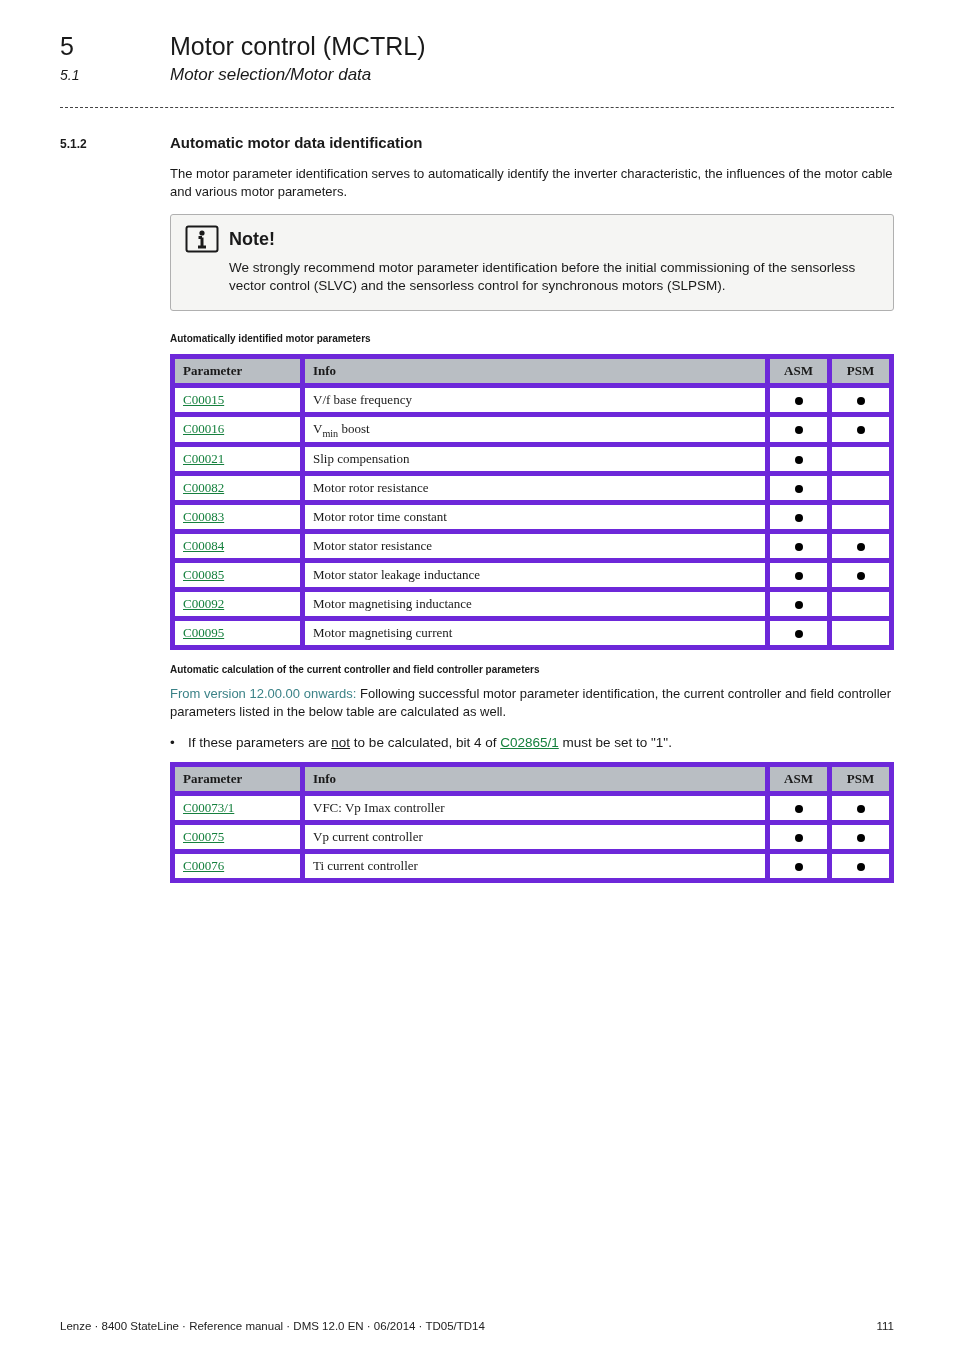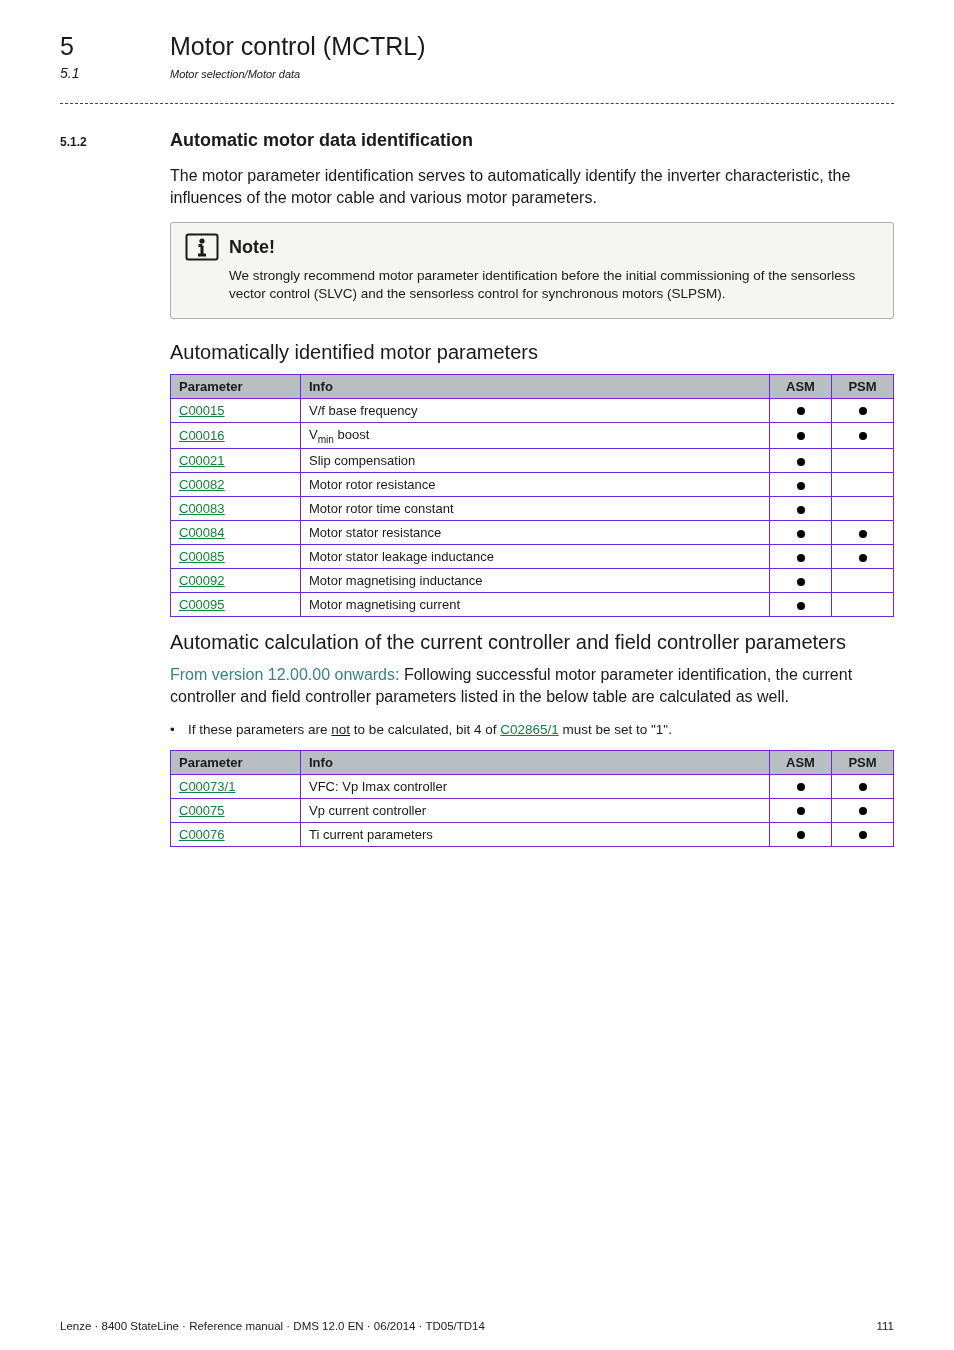--- a/index.html
+++ b/index.html
@@ -37,47 +37,47 @@
     display: flex;
     align-items: baseline;
     margin-top: 4px;
     font-style: italic;
   }
   .sub-num {
     font-size: 14px;
     width: 110px;
   }
   .sub-title {
-    font-size: 11px;
+    font-size: 17px;
   }
   .dash-rule {
     margin: 22px 0 26px 0;
     border: none;
     border-top: 1.5px dashed #444;
     height: 0;
   }
   .section-heading-row {
     display: flex;
     align-items: baseline;
     margin-bottom: 14px;
   }
   .sec-num {
     font-size: 12px;
     font-weight: 700;
     width: 110px;
   }
   .sec-title {
-    font-size: 18px;
+    font-size: 15px;
     font-weight: 700;
   }
   .body-indent {
     margin-left: 110px;
   }
   .para {
-    font-size: 16px;
+    font-size: 13px;
     line-height: 1.35;
     margin: 0 0 14px 0;
   }
   .note-box {
     border: 1px solid #b0b0b0;
     border-radius: 3px;
     background: #f5f5f3;
     padding: 10px 14px 14px 14px;
     margin: 10px 0 22px 0;
   }
@@ -94,35 +94,36 @@
   .note-title {
     font-size: 18px;
     font-weight: 700;
   }
   .note-body {
     font-size: 13.5px;
     line-height: 1.35;
     margin-left: 44px;
   }
   .subhead {
-    font-size: 20px;
-    font-weight: 400;
+    font-size: 10px;
+    font-weight: 700;
     margin: 6px 0 10px 0;
   }
   table.data-table {
     border-collapse: collapse;
     width: 100%;
     margin: 0 0 14px 0;
     font-size: 13px;
   }
   table.data-table th, table.data-table td {
-    border: 1px solid #6d28d9;
+    border: 5px solid #6d28d9;
     padding: 4px 8px;
     text-align: left;
     vertical-align: middle;
+    font-family: Liberation Serif, serif;
   }
   table.data-table th {
     background: #b9bec3;
     font-weight: 700;
   }
   table.data-table td.center, table.data-table th.center {
     text-align: center;
   }
   .col-param { width: 130px; }
   .col-asm { width: 62px; }
@@ -325,21 +326,21 @@
             <td class="center"><span class="dot"></span></td>
           </tr>
           <tr>
             <td><a href="#" class="link-blue">C00075</a></td>
             <td>Vp current controller</td>
             <td class="center"><span class="dot"></span></td>
             <td class="center"><span class="dot"></span></td>
           </tr>
           <tr>
             <td><a href="#" class="link-blue">C00076</a></td>
-            <td>Ti current parameters</td>
+            <td>Ti current controller</td>
             <td class="center"><span class="dot"></span></td>
             <td class="center"><span class="dot"></span></td>
           </tr>
         </tbody>
     </table>
 
   </div>
 
   <div class="footer">
     <span>Lenze · 8400 StateLine · Reference manual · DMS 12.0 EN · 06/2014 · TD05/TD14</span>

